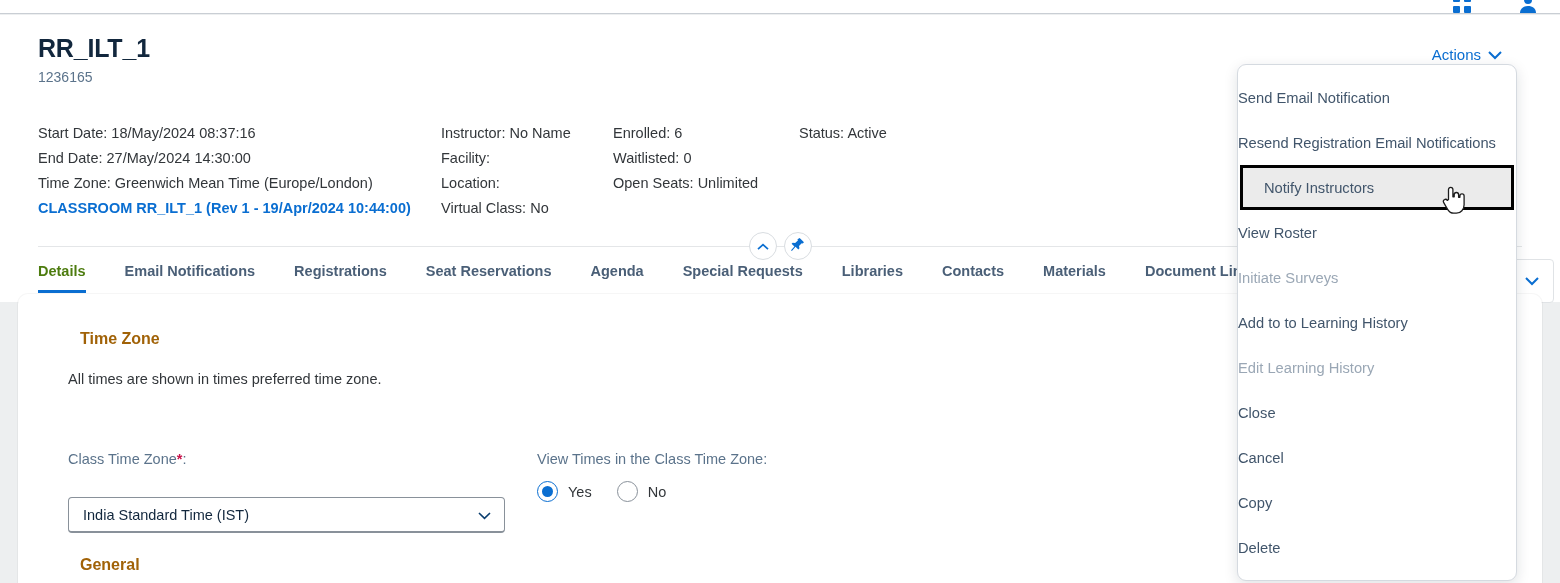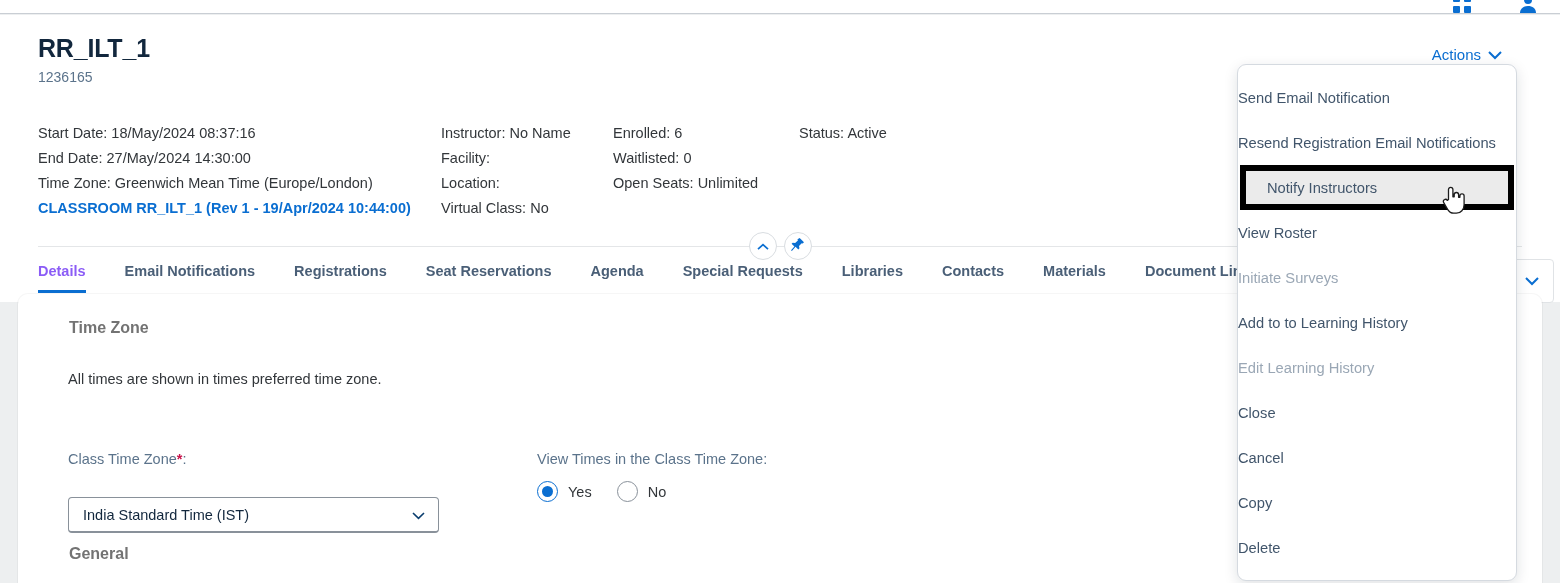--- a/index.html
+++ b/index.html
@@ -145,21 +145,21 @@
     font-size: 14.5px;
     font-weight: bold;
     color: #4a5f77;
     padding: 0 0 12px 0;
     margin-right: 39px;
     white-space: nowrap;
     cursor: pointer;
     position: relative;
     line-height: 20px;
   }
-  .tab.active { color: #8b5cf6; }
+  .tab.active { color: #4d7c0f; }
   .tab.active::after {
     content: "";
     position: absolute;
     left: 0; right: 0; bottom: 0;
     height: 3px;
     background: #0a6ed1;
   }
   .tab-overflow {
     position: absolute;
     right: 6px;
@@ -190,22 +190,22 @@
     left: 18px;
     right: 18px;
     bottom: -40px;
     background: #ffffff;
     border-radius: 10px 10px 0 0;
     box-shadow: 0 0 0 1px rgba(0,0,0,0.035);
   }
   .section-title {
     font-size: 16px;
     font-weight: bold;
-    color: #737373;
-    margin: 1px;
+    color: #a16207;
+    margin: 12px;
   }
   .sec-timezone-title { position: absolute; top: 24px; left: 50px; }
   .sec-desc {
     position: absolute;
     top: 77px; left: 50px;
     font-size: 14.5px;
     color: #32363a;
   }
   .sec-general-title { position: absolute; top: 250px; left: 50px; }
 
@@ -215,21 +215,21 @@
     left: 50px;
   }
   .field-label {
     font-size: 14.5px;
     color: #5b738b;
     margin-bottom: 9px;
   }
   .req-star { color: #c8134b; font-weight: bold; }
 
   .select-box {
-    width: 371px;
+    width: 437px;
     height: 36px;
     border: 1px solid #89919a;
     border-bottom: 2px solid #89919a;
     border-radius: 4px;
     background: #fff;
     display: flex;
     align-items: center;
     justify-content: space-between;
     padding: 0 13px 0 14px;
     font-size: 14.5px;
@@ -297,21 +297,21 @@
     color: #41556b;
     white-space: nowrap;
     cursor: pointer;
   }
   .menu-item.disabled {
     color: #9aa7b5;
     cursor: default;
   }
   .menu-item.focused {
     background: #ebebeb;
-    border: 6px solid #000000;
+    border: 3px solid #000000;
     padding-left: 21px;
     margin: 0 2px;
     height: 45px;
   }
 
   
   .cursor-hand {
     position: absolute;
     left: 1440px;
     top: 184px;

